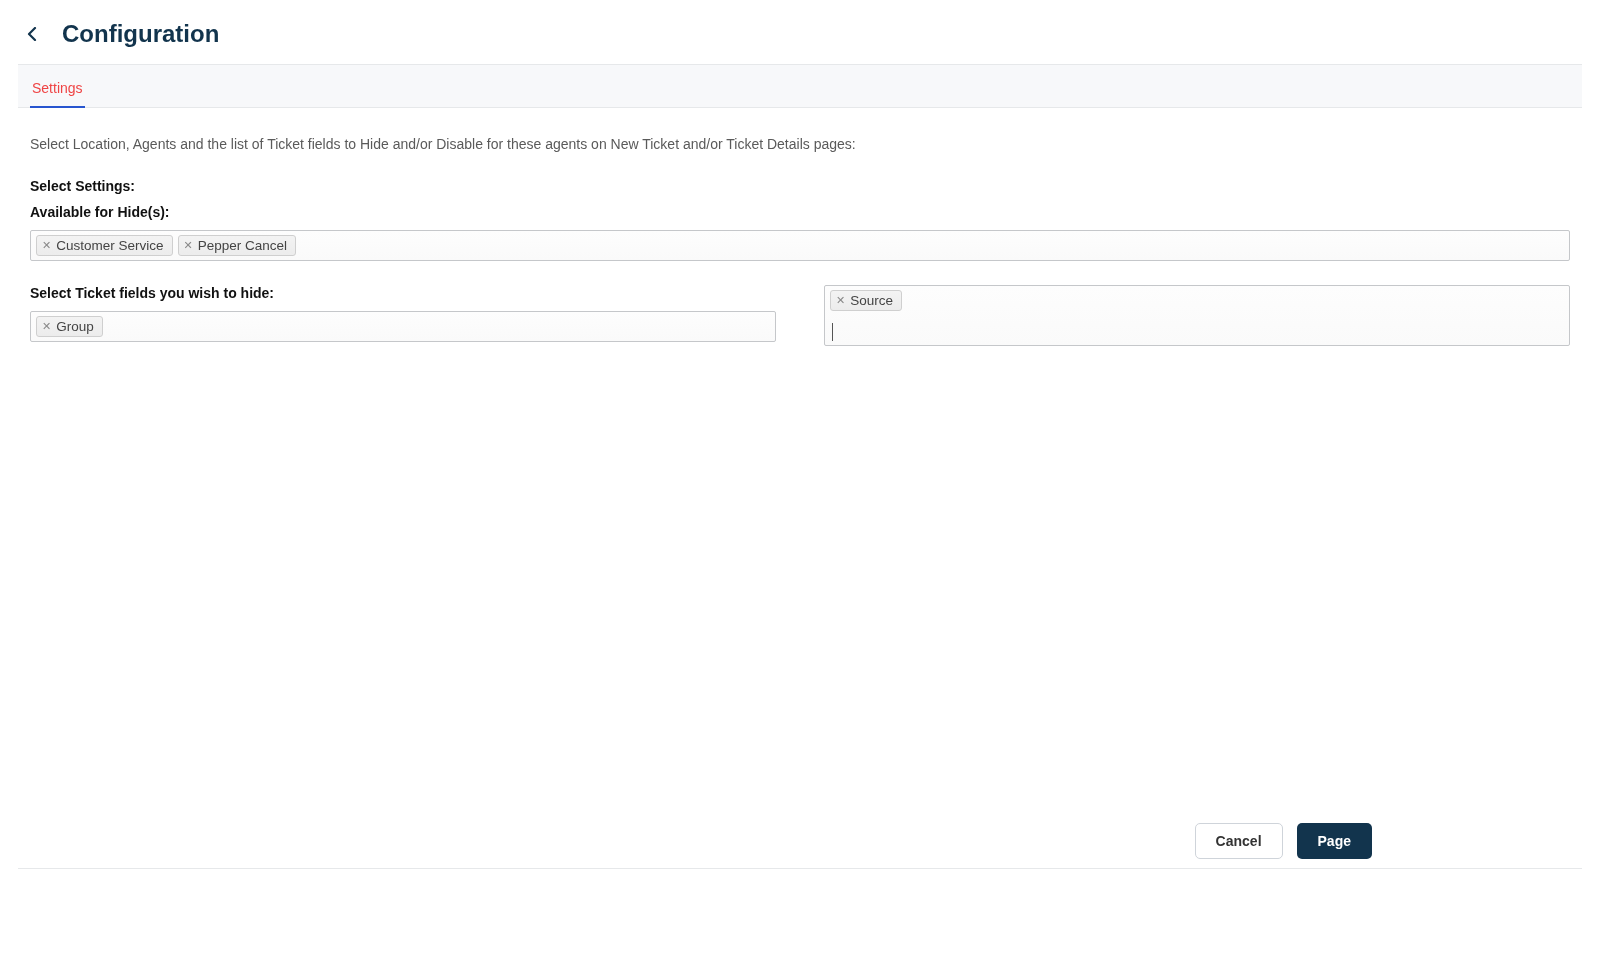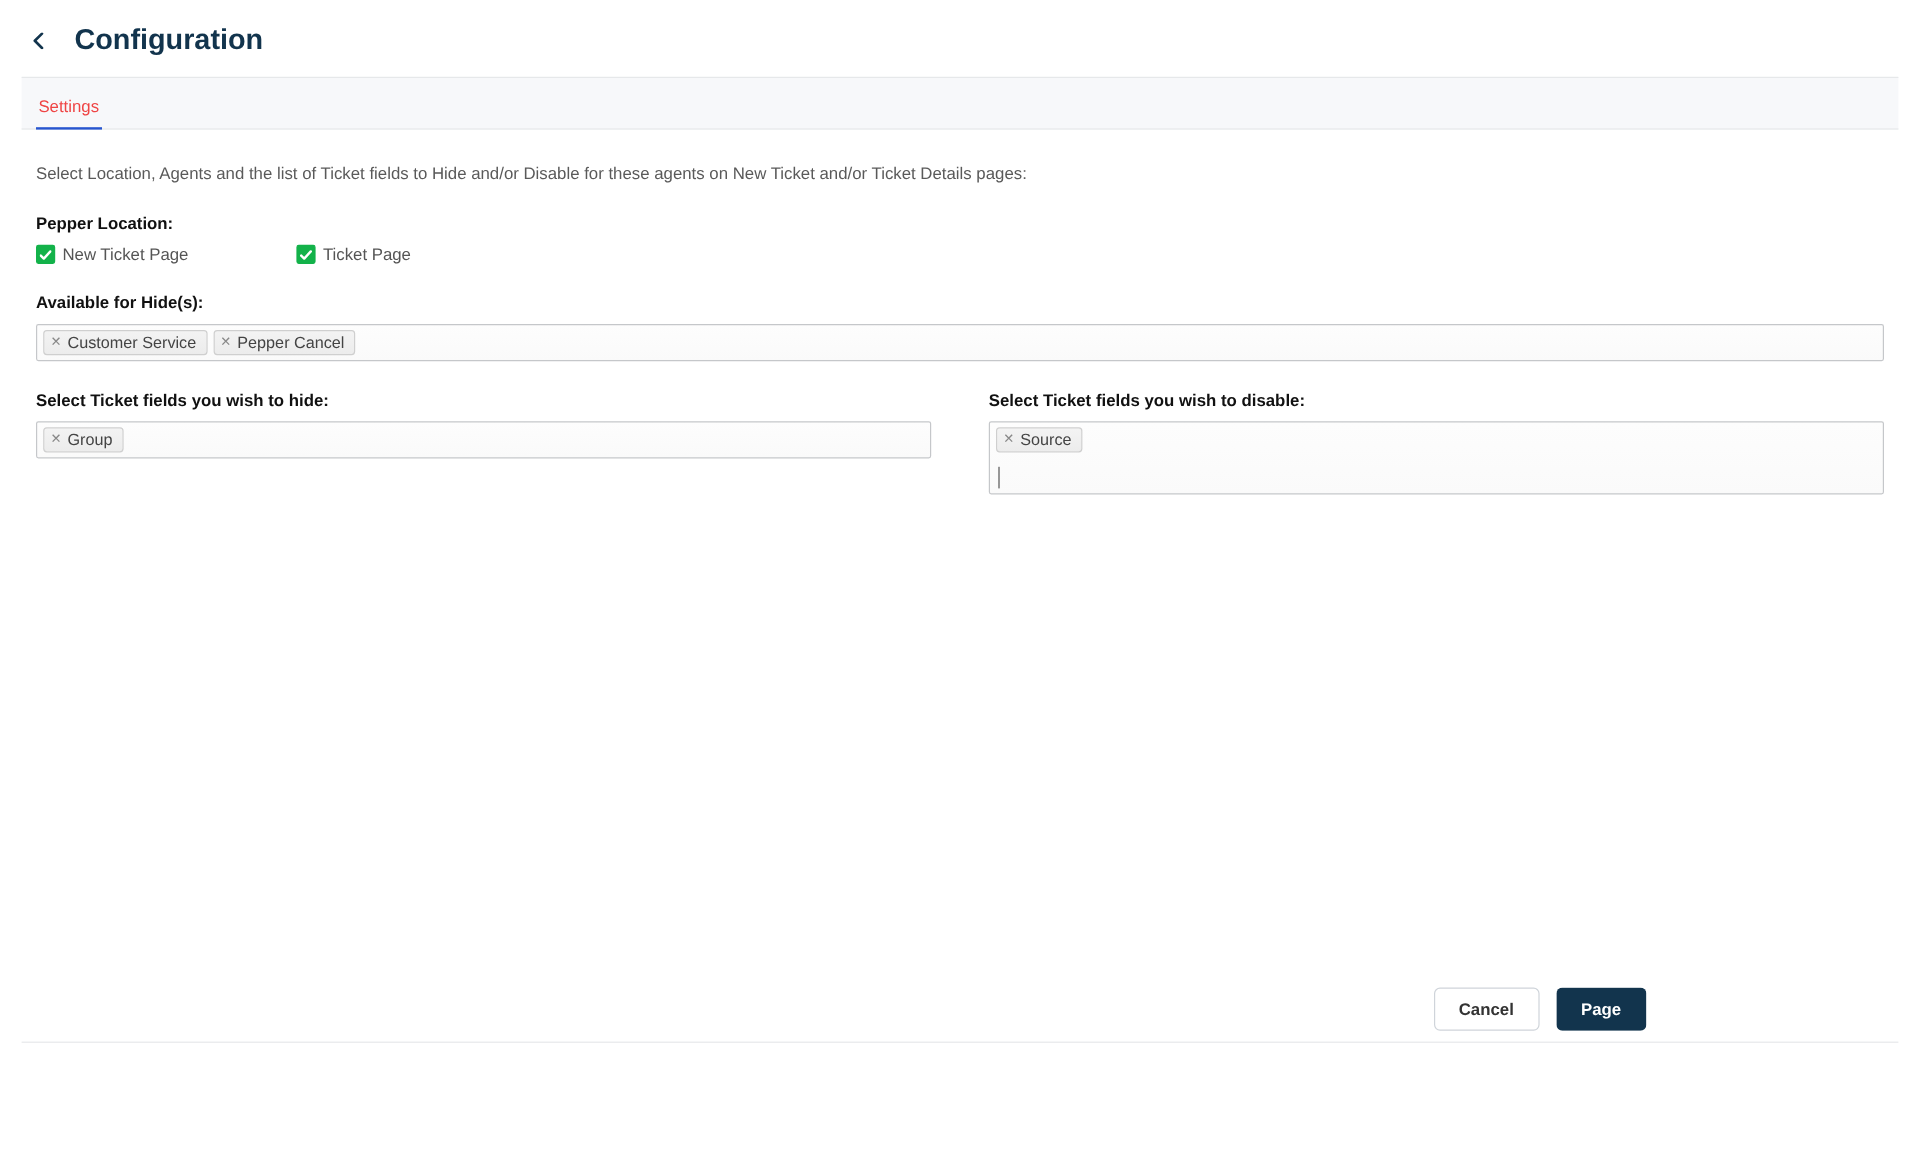--- a/index.html
+++ b/index.html
@@ -190,40 +190,22 @@
   </div>
 
   <div class="tabs-bar">
     <div class="tab">Settings</div>
   </div>
 
   <div class="content">
 
     <div class="instruction">Select Location, Agents and the list of Ticket fields to Hide and/or Disable for these agents on New Ticket and/or Ticket Details pages:</div>
 
-    <div class="section-label">Pepper Location:</div>
-
-    <div class="checkbox-row">
-      <label class="checkbox-item">
-        <span class="cbx">
-          <svg width="10" height="9" viewBox="0 0 10 9">
-              <polyline points="1,5 3.5,7.5 9,1.5" fill="none" stroke="#fff" stroke-width="2" stroke-linecap="round" stroke-linejoin="round"></polyline>
-            </svg>
-        </span>
-        <span class="cbx-label">New Ticket Page</span>
-      </label>
-      <label class="checkbox-item">
-        <span class="cbx">
-          <svg width="10" height="9" viewBox="0 0 10 9">
-              <polyline points="1,5 3.5,7.5 9,1.5" fill="none" stroke="#fff" stroke-width="2" stroke-linecap="round" stroke-linejoin="round"></polyline>
-            </svg>
-        </span>
-        <span class="cbx-label">Ticket Page</span>
-      </label>
-    </div>
+    <div class="section-label">Select Settings:</div>
+
 
     <div class="section-label">Available for Hide(s):</div>
     <div class="tag-input" style="margin-bottom:6px;">
       <span class="tag">
         <span class="x">✕</span>
         <span>Customer Service</span>
       </span>
       <span class="tag">
         <span class="x">✕</span>
         <span>Pepper Cancel</span>
@@ -234,21 +216,20 @@
       <div class="col">
         <div class="section-label">Select Ticket fields you wish to hide:</div>
         <div class="tag-input">
           <span class="tag">
             <span class="x">✕</span>
             <span>Group</span>
           </span>
         </div>
       </div>
       <div class="col">
-        <div class="section-label">Select Ticket fields you wish to disable:</div>
         <div class="tag-input tall">
           <span class="tag">
             <span class="x">✕</span>
             <span>Source</span>
           </span>
           <div style="flex-basis:100%; height:0;"></div>
           <span class="caret-line"></span>
         </div>
       </div>
     </div>

